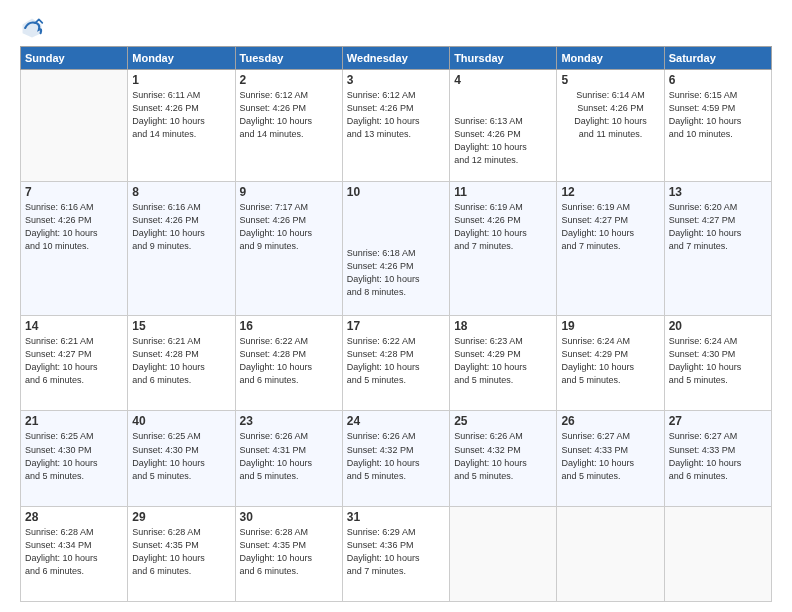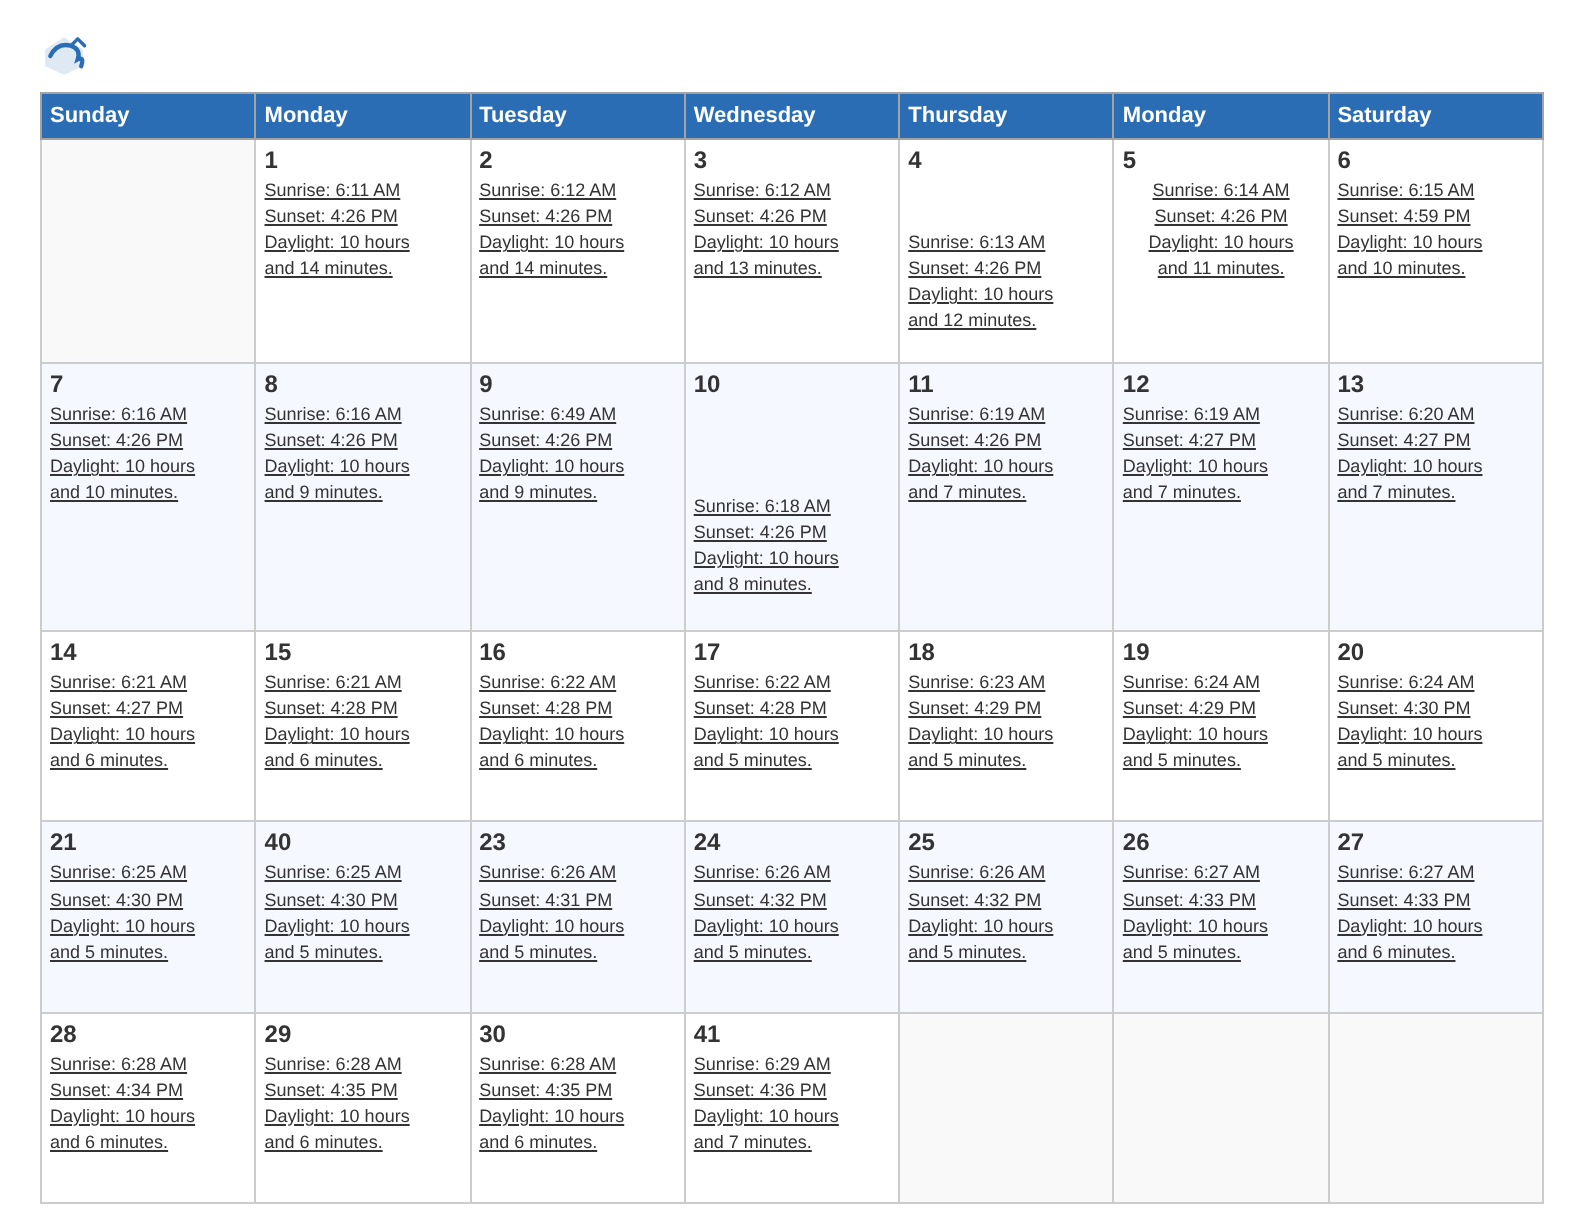--- a/index.html
+++ b/index.html
@@ -90,21 +90,20 @@
       font-size: 12px;
       font-weight: bold;
       color: #333;
       margin-bottom: 2px;
       display: block;
     }
     .day-info {
       color: #333;
       font-size: 9px;
       line-height: 1.45;
-      text-decoration: underline;
     }
     .calendar tr:nth-child(even) td:not(.empty) {
       background: #f5f8ff;
     }
   </style>
 </head>
 <body>
 
 <div class="page">
   <div class="header">
@@ -193,21 +192,21 @@
           </td>
           <td>
             <span class="day-number">8</span>
             <div class="day-info" style="white-space: pre-line;">Sunrise: 6:16 AM
 Sunset: 4:26 PM
 Daylight: 10 hours
 and 9 minutes.</div>
           </td>
           <td>
             <span class="day-number">9</span>
-            <div class="day-info" style="white-space: pre-line;">Sunrise: 6:49 AM
+            <div class="day-info" style="white-space: pre-line;">Sunrise: 7:17 AM
 Sunset: 4:26 PM
 Daylight: 10 hours
 and 9 minutes.</div>
           </td>
           <td>
             <span class="day-number">10</span>
             <div class="day-info" style="white-space: pre-line; margin-top: 48px;">Sunrise: 6:18 AM
 Sunset: 4:26 PM
 Daylight: 10 hours
 and 8 minutes.</div>
@@ -352,21 +351,21 @@
 and 6 minutes.</div>
           </td>
           <td>
             <span class="day-number">30</span>
             <div class="day-info" style="white-space: pre-line;">Sunrise: 6:28 AM
 Sunset: 4:35 PM
 Daylight: 10 hours
 and 6 minutes.</div>
           </td>
           <td>
-            <span class="day-number">41</span>
+            <span class="day-number">31</span>
             <div class="day-info" style="white-space: pre-line;">Sunrise: 6:29 AM
 Sunset: 4:36 PM
 Daylight: 10 hours
 and 7 minutes.</div>
           </td>
           <td class="empty"></td>
           <td class="empty"></td>
           <td class="empty"></td>
         </tr>
       </tbody>

